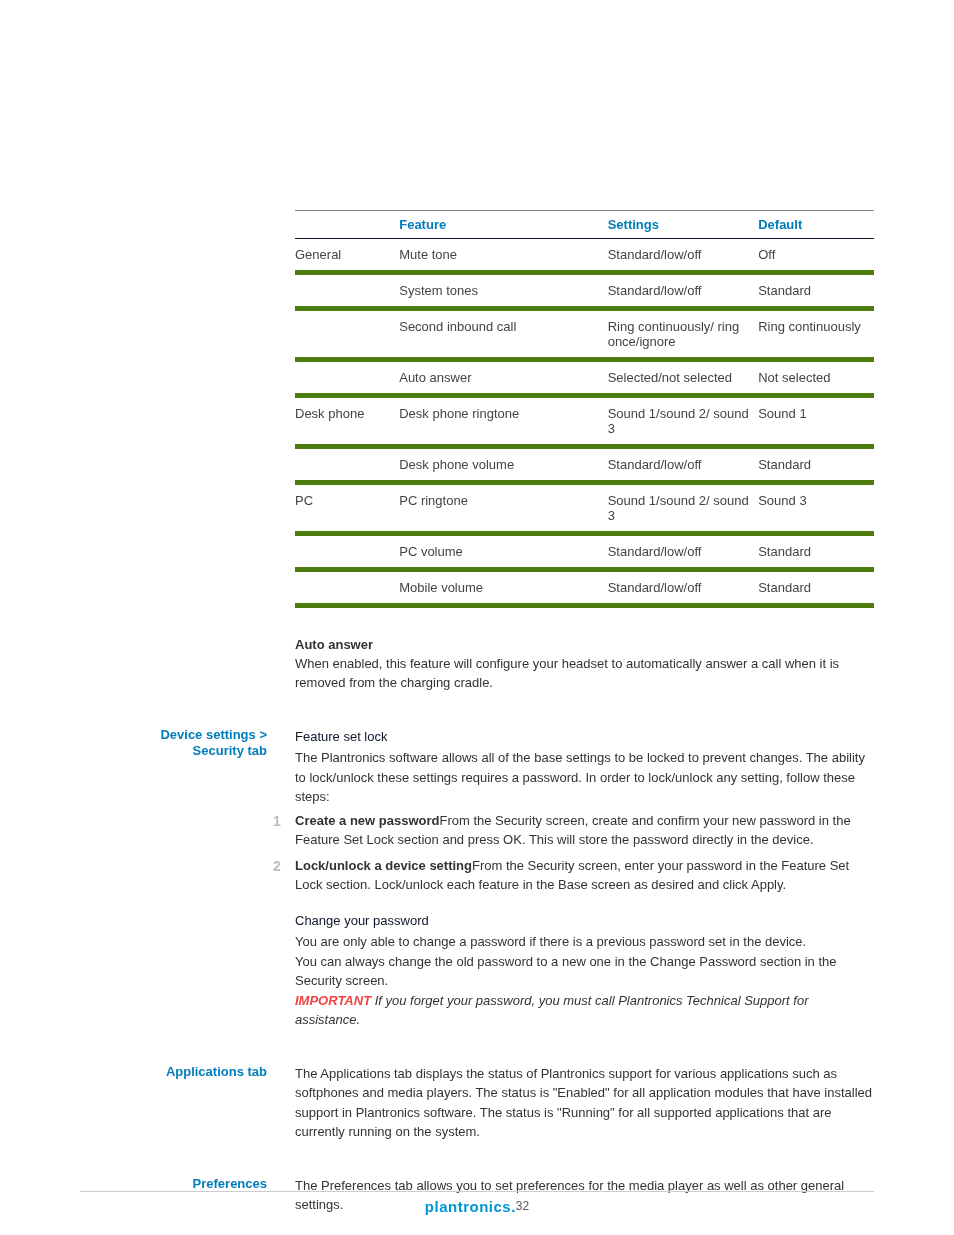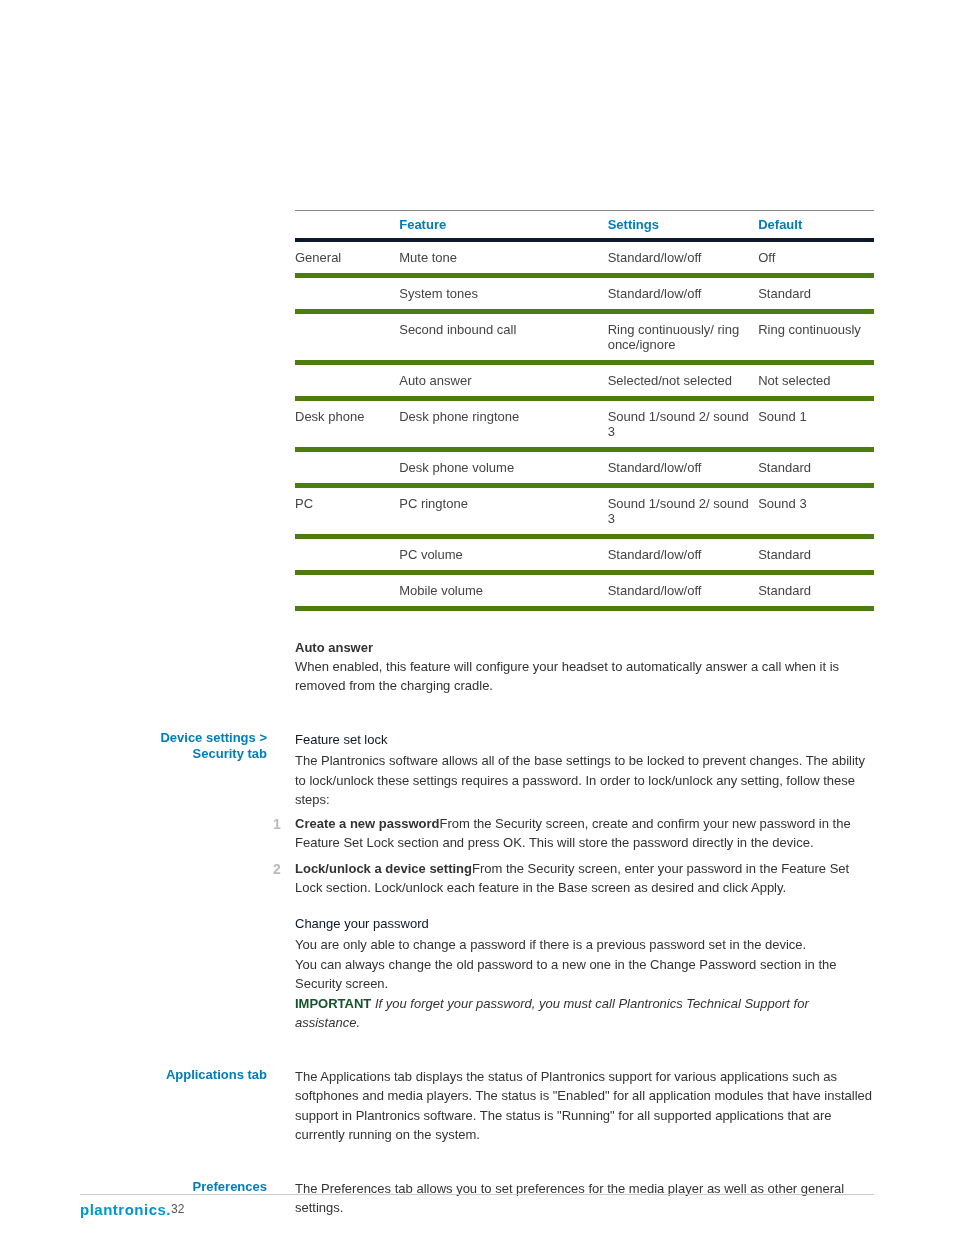--- a/index.html
+++ b/index.html
@@ -24,21 +24,21 @@
     width: 100%;
     border-collapse: collapse;
     margin-top: 130px;
   }
   table.settings th {
     text-align: left;
     font-weight: 600;
     color: #007dba;
     padding: 6px 8px 6px 0;
     border-top: 1px solid #888;
-    border-bottom: 4px solid #0f172a;
+    border-bottom: 1px solid #0f172a;
     vertical-align: top;
   }
   table.settings td {
     padding: 8px 8px 8px 0;
     border-bottom: 5px solid #4d7c0f;
     vertical-align: top;
     color: #444;
   }
   .col-cat { width: 18%; }
   .col-feat { width: 36%; }
@@ -98,36 +98,37 @@
     content: counter(step);
     position: absolute;
     left: 0;
     top: 0;
     color: #bbb;
     font-weight: 700;
     font-size: 14px;
   }
   .bold { font-weight: 700; }
   .important-label {
-    color: #14532d;
-    font-weight: 700;
+    color: #ef4444;
+    font-weight: 700;
+    font-style: italic;
   }
   .important-text {
     font-style: italic;
   }
 
   .footer {
     position: absolute;
     left: 80px;
     right: 80px;
     bottom: 30px;
     border-top: 1px solid #ccc;
     padding-top: 6px;
     display: flex;
-    justify-content: flex-start;
+    justify-content: center;
     align-items: center;
   }
   .logo {
     color: #0095d3;
     font-weight: 700;
     font-size: 15px;
     letter-spacing: 0.5px;
     font-family: Arial, sans-serif;
   }
   .logo .dot { color: #0095d3; }

